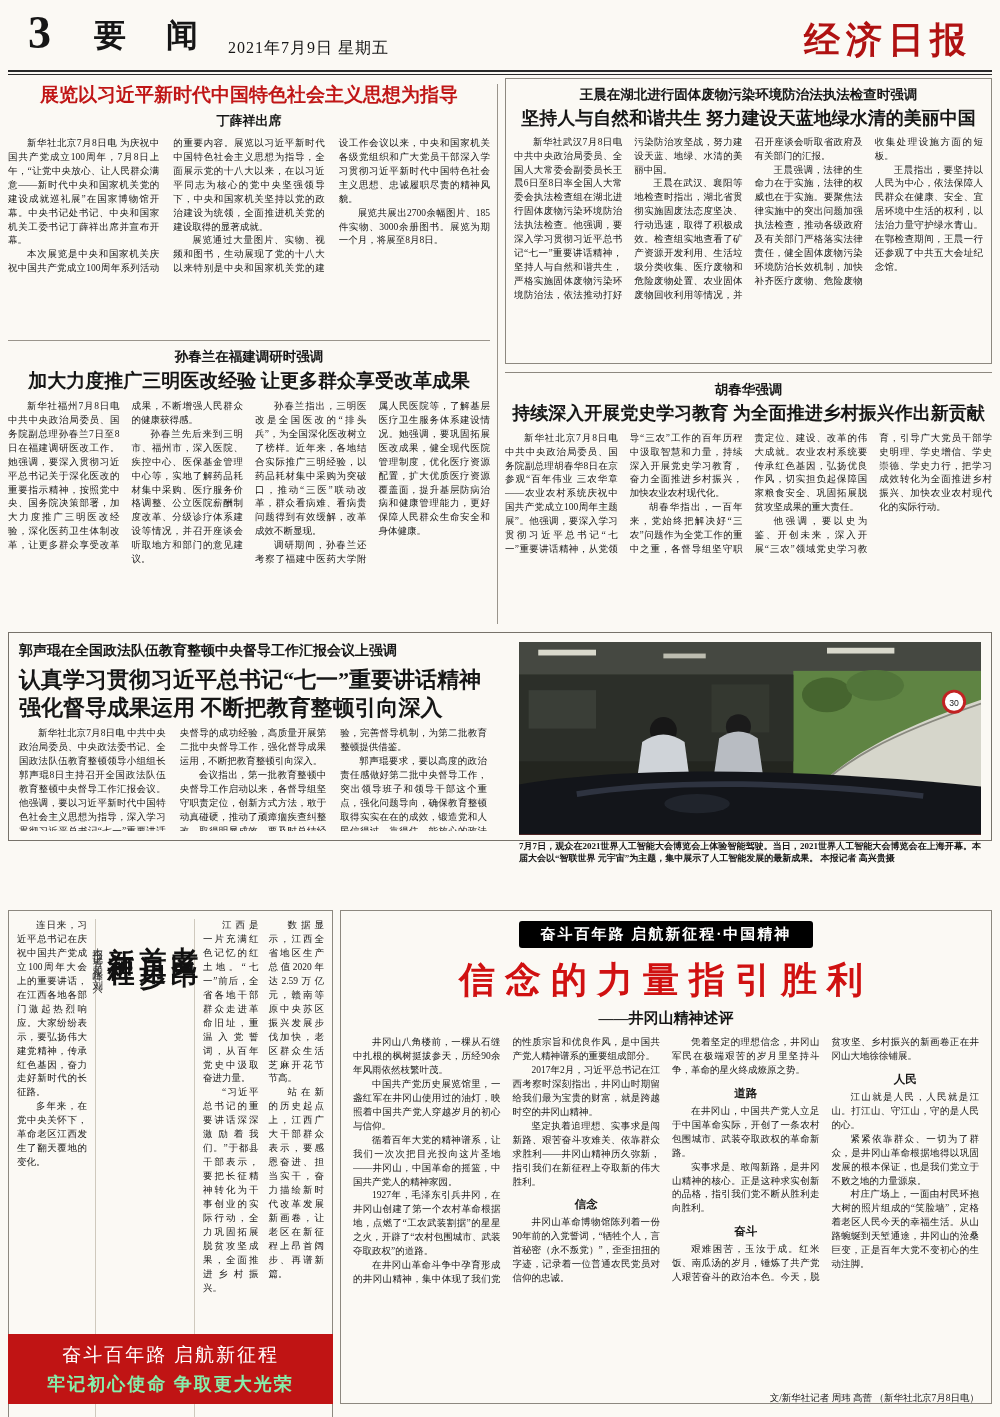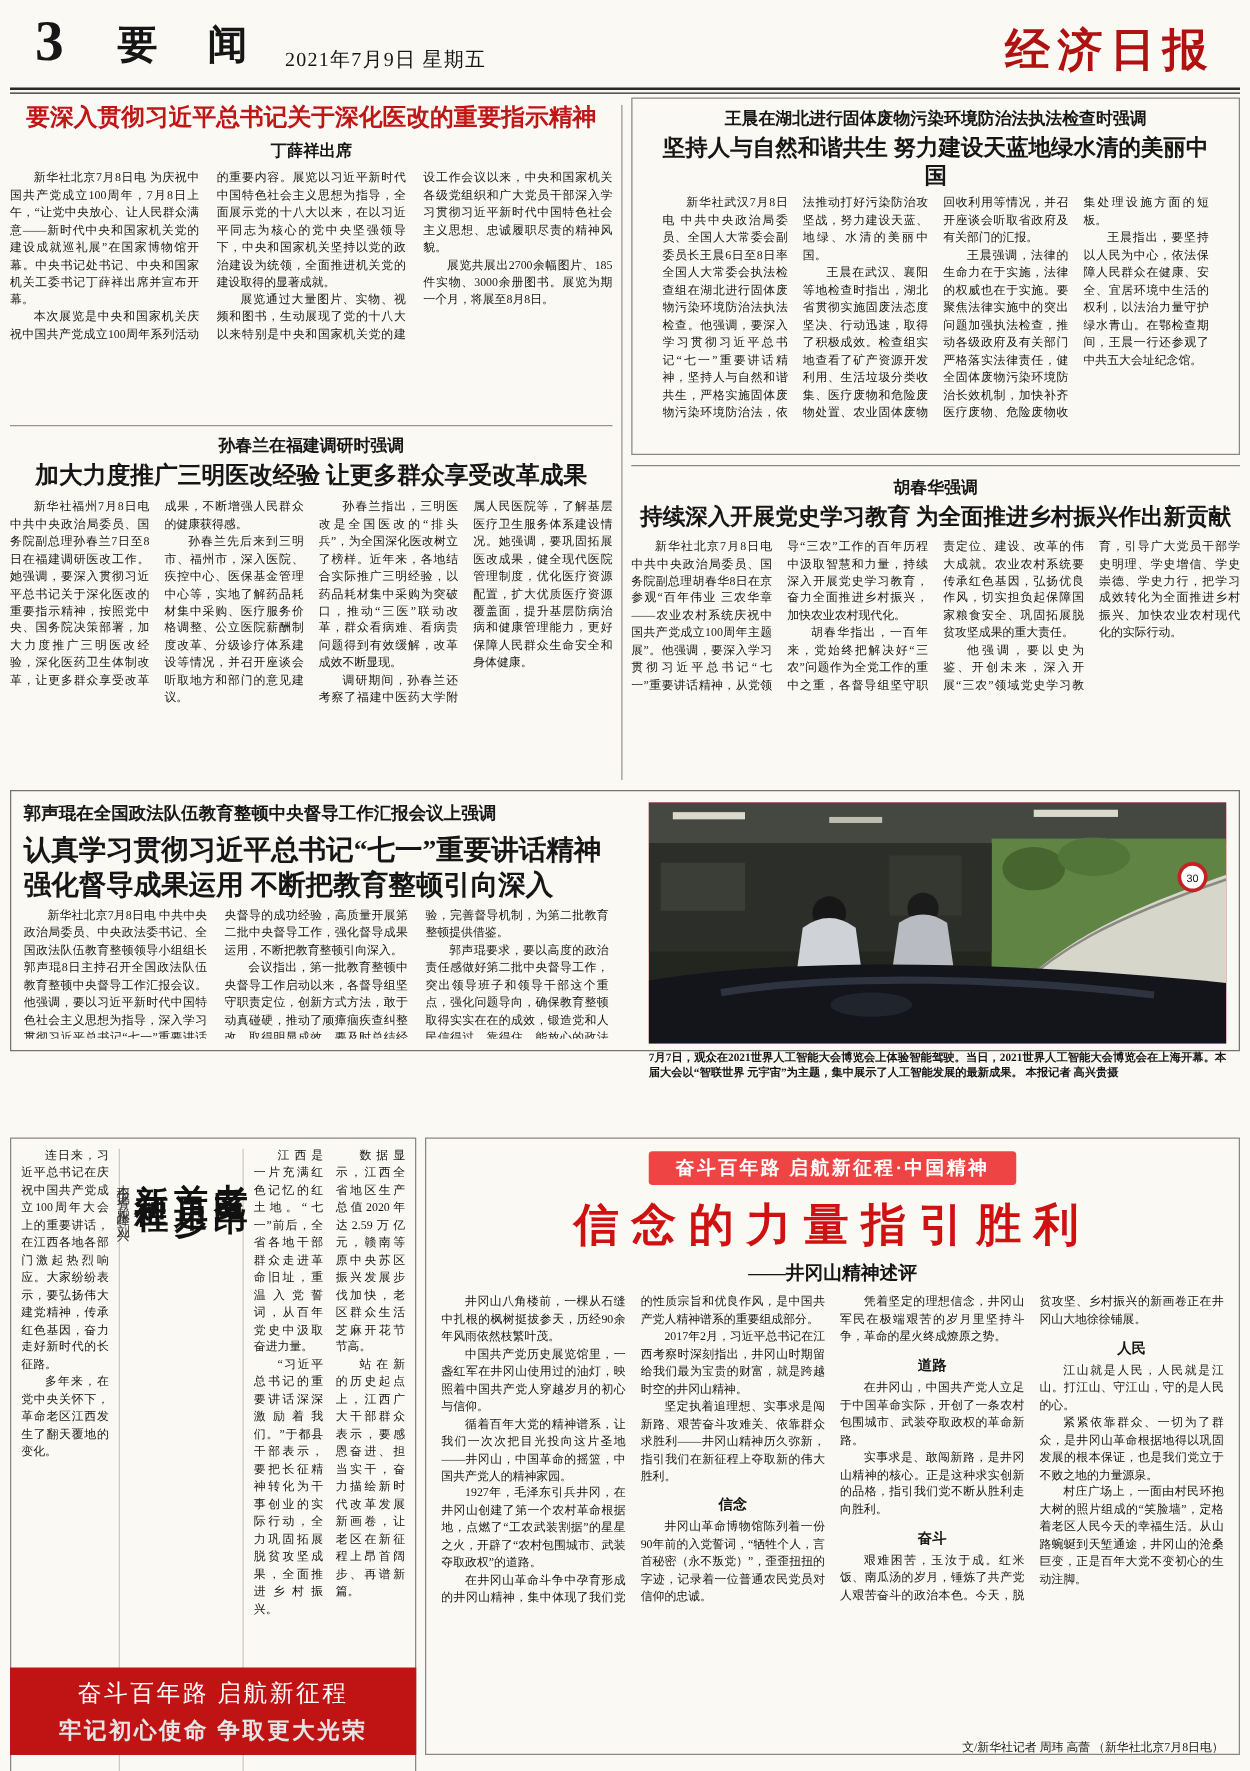--- a/index.html
+++ b/index.html
@@ -32,21 +32,21 @@
   
   .a1 { position:absolute; left:8px; top:84px; width:482px; height:250px; }
   .a1 .headline { color:#c01616; font-size:19px; }
   .a1 .subhead-name { text-align:center; font-weight:bold; font-size:13px; margin:5px 0 7px;font-family:Liberation Mono, monospace; }
   .a1 .body { height:178px; }
 
   .vdivider { position:absolute; left:497px; top:84px; height:540px; border-left:1px solid #9a958c; }
   .hdivider-a1 { position:absolute; left:8px; top:340px; width:482px; border-top:1px solid #9a958c; }
 
   
-  .a2 { position:absolute; left:505px; top:78px; width:487px; height:286px; border:1px solid #8d887f; padding:7px 24px; }
+  .a2 { position:absolute; left:505px; top:78px; width:487px; height:286px; border:1px solid #8d887f; padding:7px 8px; }
   .a2 .headline { font-size:18px; }
   .a2 .body { height:212px; margin-top:6px; }
 
   
   .a3 { position:absolute; left:8px; top:348px; width:482px; height:276px; }
   .a3 .headline { font-size:19px; }
   .a3 .body { height:212px; margin-top:7px; }
 
   
   .a4 { position:absolute; left:505px; top:372px; width:487px; height:252px; border-top:1px solid #8d887f; padding-top:8px; }
@@ -68,47 +68,47 @@
   .laoqu { position:absolute; left:8px; top:910px; width:325px; height:524px; border:1px solid #8d887f; padding:8px; display:flex; gap:8px; }
   .laoqu .colA { width:70px; }
   .laoqu .body { height:100%; font-size:9.5px; }
   .laoqu-title-block { width:100px; display:flex; flex-direction:row-reverse; justify-content:center; align-items:flex-start; border-left:1px solid #cfc9bd; border-right:1px solid #cfc9bd; padding:6px 2px; }
   .vtitle { writing-mode:vertical-rl; white-space:pre-line; font-size:27px; font-weight:bold; line-height:1.18; letter-spacing:8px; color:#111; }
   .vbyline { writing-mode:vertical-rl; font-size:10.5px; letter-spacing:3px; margin-top:14px; color:#333; }
   .laoqu .colB { flex:1; }
 
   .slogan-box { position:absolute; left:8px; top:1334px; width:325px; height:70px; background:#c01414; color:#fff; display:flex; flex-direction:column; justify-content:center; align-items:center; gap:4px; }
   .slogan-line1 { font-size:19px; font-weight:normal; letter-spacing:2px; }
-  .slogan-line2 { font-size:18px; font-weight:bold; letter-spacing:2px; color:#e5e5e5; }
+  .slogan-line2 { font-size:18px; font-weight:bold; letter-spacing:2px; color:#86efac; }
 
   
   .jg { position:absolute; left:340px; top:910px; width:652px; height:494px; border:1px solid #8d887f; padding:10px 12px; }
   .jg-banner-wrap { text-align:center; }
-  .jg-banner { display:inline-block; background:#ef4444; color:#fff; font-weight:bold; font-size:15px; letter-spacing:2px; padding:4px 22px; border-radius:3px; }
+  .jg-banner { display:inline-block; background:#000000; color:#fff; font-weight:bold; font-size:15px; letter-spacing:2px; padding:4px 22px; border-radius:3px; }
   .jg-title { text-align:center; color:#d01111; font-size:36px; font-weight:900; letter-spacing:10px; margin:8px 0 4px; }
   .jg-subtitle { text-align:center; font-size:15px; font-weight:bold; margin-bottom:8px; }
   .jg .body { height:352px; }
   .jg .credit { text-align:right; font-size:9.5px; margin-top:4px; }
 </style>
 </head>
 <body>
 
 <div class="page">
 
   <div class="header">
     <div class="pagenum">3</div>
     <div class="section-name">要 闻</div>
     <div class="date-line">2021年7月9日 星期五</div>
     <div class="masthead">经济日报</div>
   </div>
   <div class="header-rule"></div>
   <div class="header-rule2"></div>
 
   <div class="a1">
-    <div class="headline">要深入贯彻习近平总书记关于深化医改的重要指示精神</div>
+    <div class="headline">展览以习近平新时代中国特色社会主义思想为指导</div>
     <div class="subhead-name">丁薛祥出席</div>
     <div class="body cols-3">
         <p>新华社北京7月8日电 为庆祝中国共产党成立100周年，7月8日上午，“让党中央放心、让人民群众满意——新时代中央和国家机关党的建设成就巡礼展”在国家博物馆开幕。中央书记处书记、中央和国家机关工委书记丁薛祥出席并宣布开幕。</p>
         <p>本次展览是中央和国家机关庆祝中国共产党成立100周年系列活动的重要内容。展览以习近平新时代中国特色社会主义思想为指导，全面展示党的十八大以来，在以习近平同志为核心的党中央坚强领导下，中央和国家机关坚持以党的政治建设为统领，全面推进机关党的建设取得的显著成就。</p>
         <p>展览通过大量图片、实物、视频和图书，生动展现了党的十八大以来特别是中央和国家机关党的建设工作会议以来，中央和国家机关各级党组织和广大党员干部深入学习贯彻习近平新时代中国特色社会主义思想、忠诚履职尽责的精神风貌。</p>
         <p>展览共展出2700余幅图片、185件实物、3000余册图书。展览为期一个月，将展至8月8日。</p>
       </div>
   </div>
 
   <div class="vdivider"></div>

